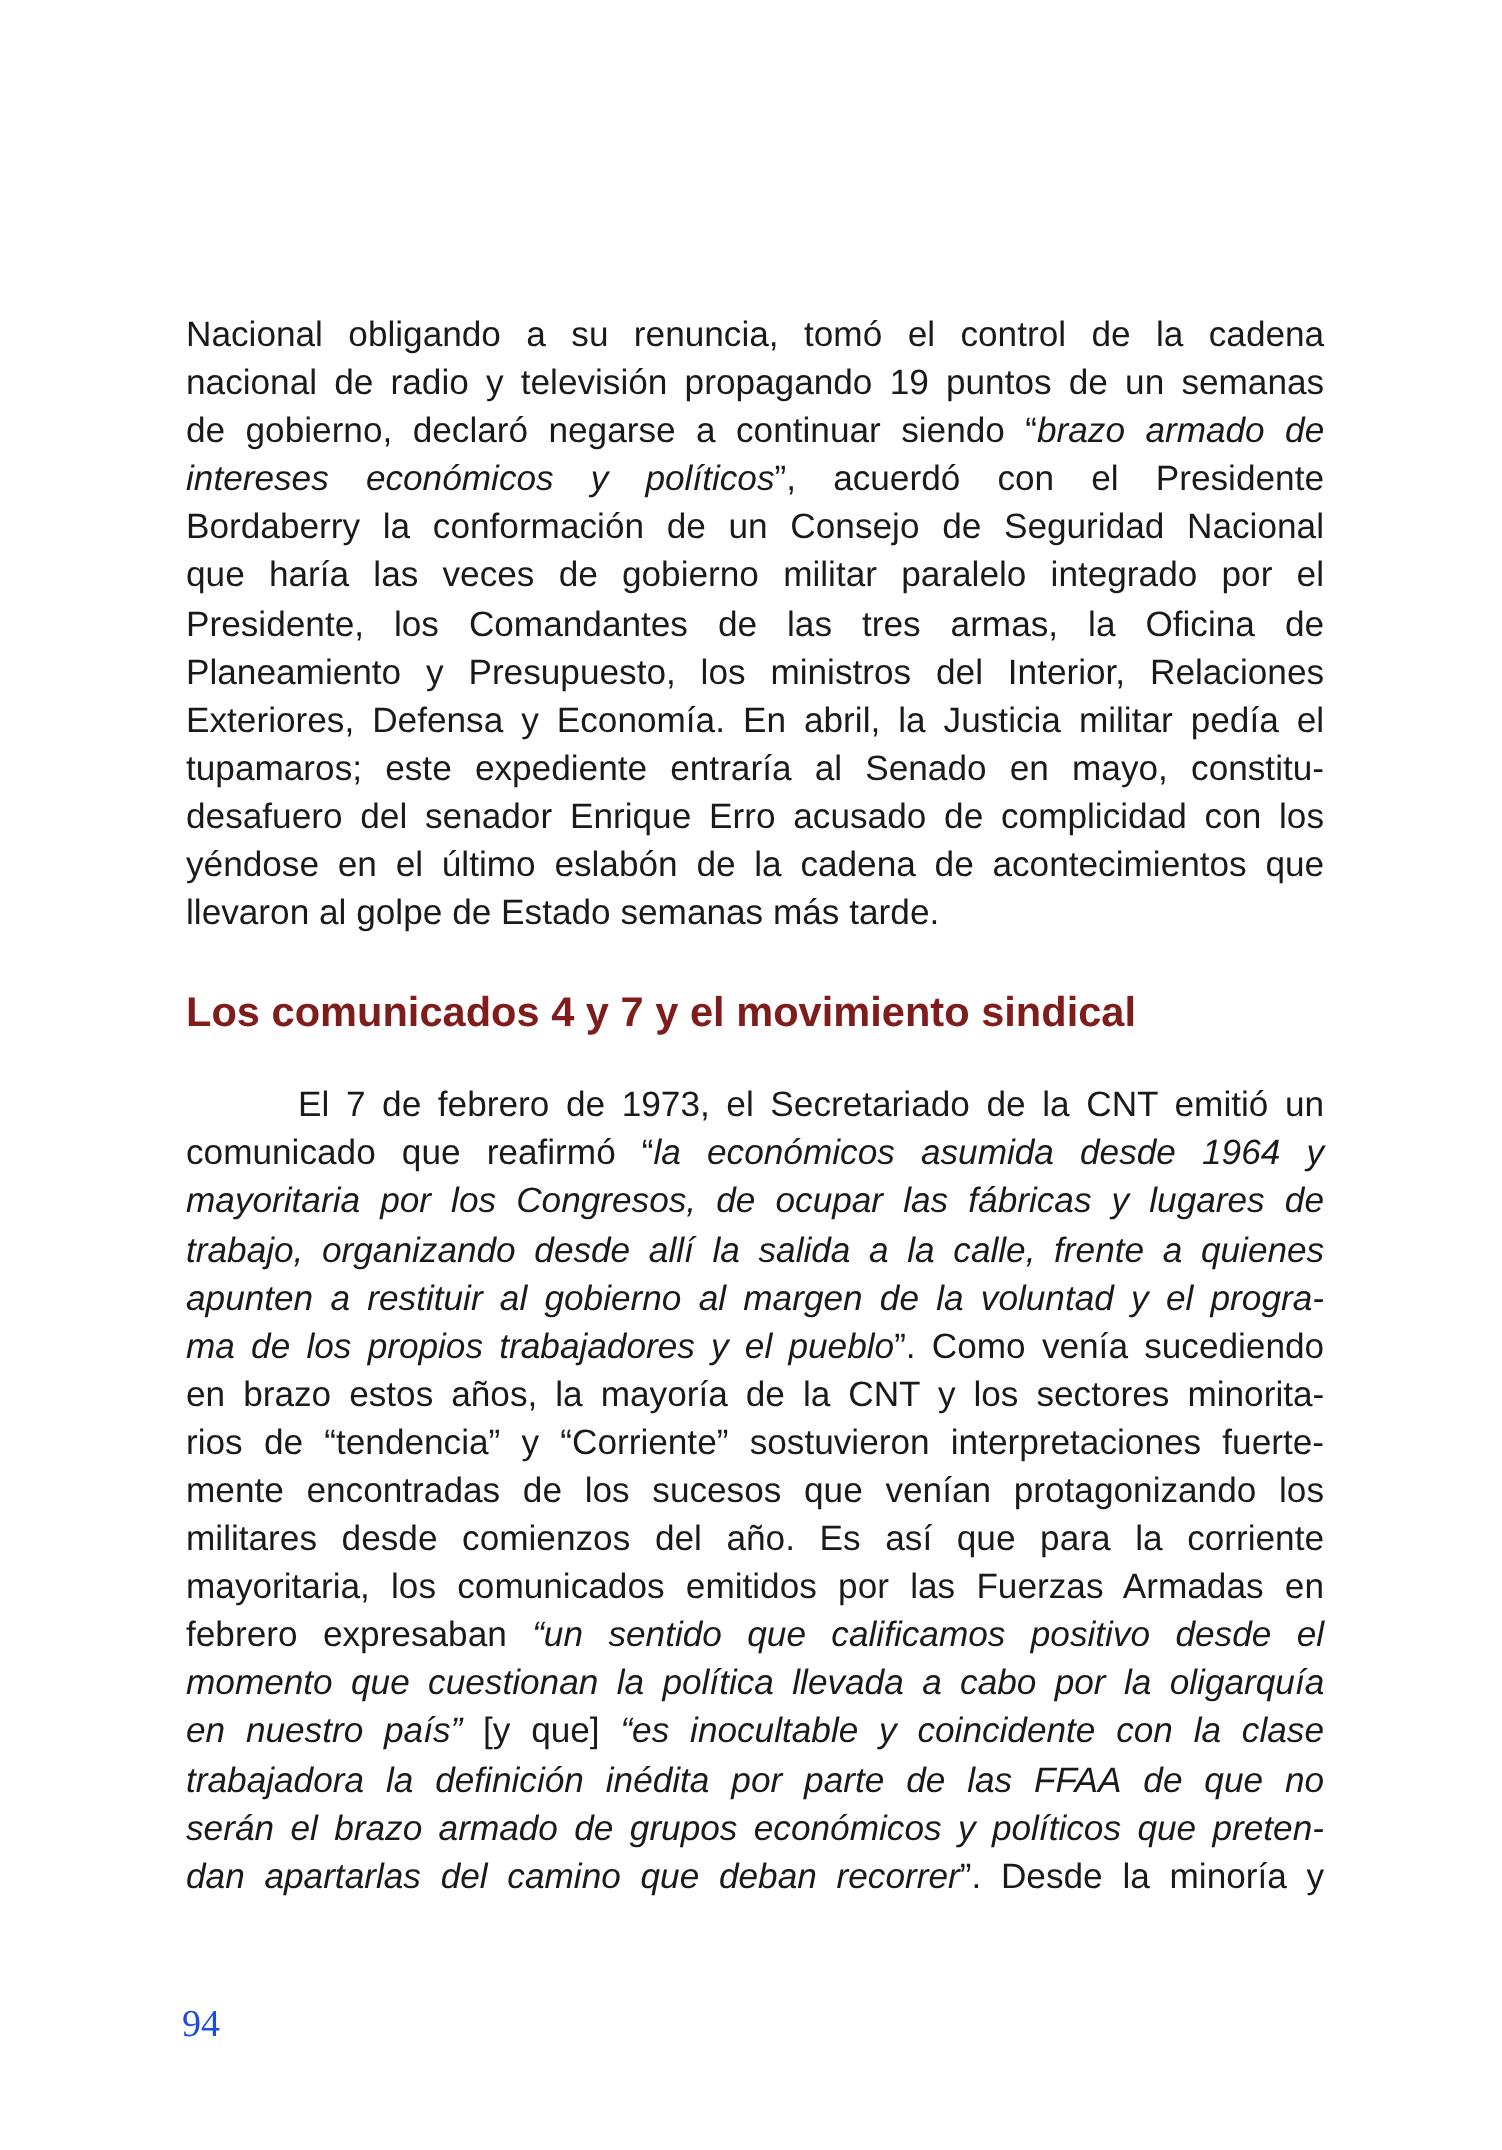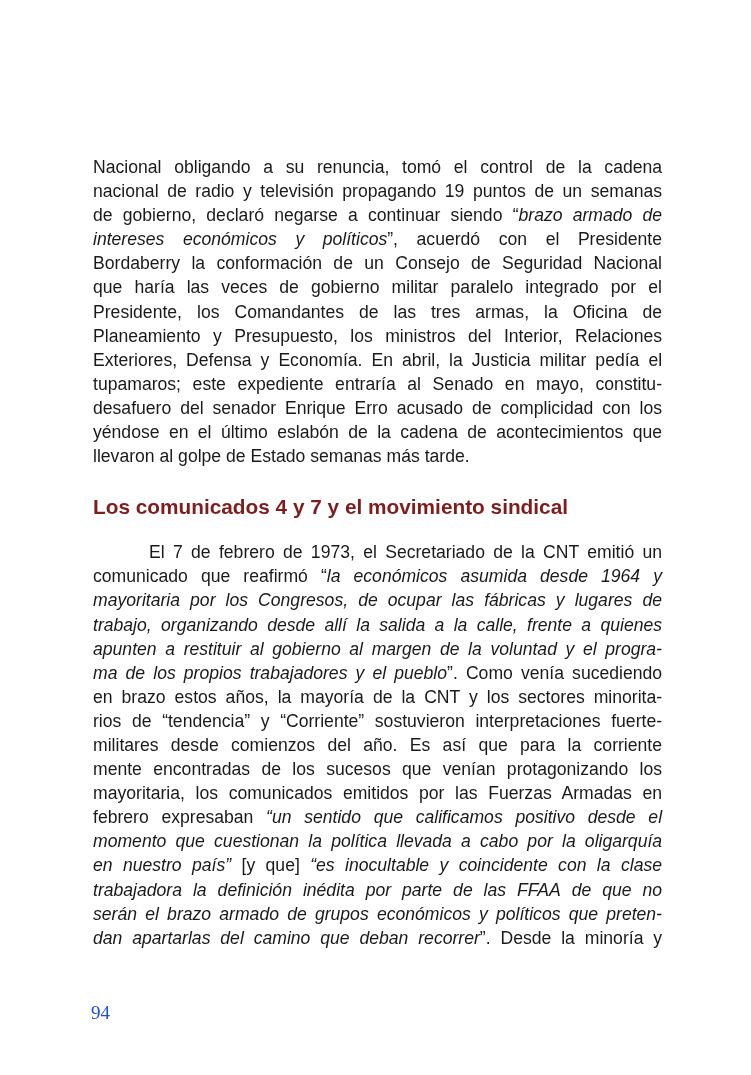--- a/index.html
+++ b/index.html
@@ -51,22 +51,22 @@
   <h2 class="heading">Los comunicados 4 y 7 y el movimiento sindical</h2>
   <div class="para2" id="para2">
       <span class="line indent"><span>El</span> <span>7</span> <span>de</span> <span>febrero</span> <span>de</span> <span>1973,</span> <span>el</span> <span>Secretariado</span> <span>de</span> <span>la</span> <span>CNT</span> <span>emitió</span> <span>un</span></span>
       <span class="line"><span>comunicado</span> <span>que</span> <span>reafirmó</span> <span>“</span><span class="i">la</span> <span class="i">económicos</span> <span class="i">asumida</span> <span class="i">desde</span> <span class="i">1964</span> <span class="i">y</span></span>
       <span class="line"><span class="i">mayoritaria</span> <span class="i">por</span> <span class="i">los</span> <span class="i">Congresos,</span> <span class="i">de</span> <span class="i">ocupar</span> <span class="i">las</span> <span class="i">fábricas</span> <span class="i">y</span> <span class="i">lugares</span> <span class="i">de</span></span>
       <span class="line"><span class="i">trabajo,</span> <span class="i">organizando</span> <span class="i">desde</span> <span class="i">allí</span> <span class="i">la</span> <span class="i">salida</span> <span class="i">a</span> <span class="i">la</span> <span class="i">calle,</span> <span class="i">frente</span> <span class="i">a</span> <span class="i">quienes</span></span>
       <span class="line"><span class="i">apunten</span> <span class="i">a</span> <span class="i">restituir</span> <span class="i">al</span> <span class="i">gobierno</span> <span class="i">al</span> <span class="i">margen</span> <span class="i">de</span> <span class="i">la</span> <span class="i">voluntad</span> <span class="i">y</span> <span class="i">el</span> <span class="i">progra-</span></span>
       <span class="line"><span class="i">ma</span> <span class="i">de</span> <span class="i">los</span> <span class="i">propios</span> <span class="i">trabajadores</span> <span class="i">y</span> <span class="i">el</span> <span class="i">pueblo</span><span>”.</span> <span>Como</span> <span>venía</span> <span>sucediendo</span></span>
       <span class="line"><span>en</span> <span>brazo</span> <span>estos</span> <span>años,</span> <span>la</span> <span>mayoría</span> <span>de</span> <span>la</span> <span>CNT</span> <span>y</span> <span>los</span> <span>sectores</span> <span>minorita-</span></span>
       <span class="line"><span>rios</span> <span>de</span> <span>“tendencia”</span> <span>y</span> <span>“Corriente”</span> <span>sostuvieron</span> <span>interpretaciones</span> <span>fuerte-</span></span>
+      <span class="line"><span>mente</span> <span>encontradas</span> <span>de</span> <span>los</span> <span>sucesos</span> <span>que</span> <span>venían</span> <span>protagonizando</span> <span>los</span></span>
       <span class="line"><span>militares</span> <span>desde</span> <span>comienzos</span> <span>del</span> <span>año.</span> <span>Es</span> <span>así</span> <span>que</span> <span>para</span> <span>la</span> <span>corriente</span></span>
-      <span class="line"><span>mente</span> <span>encontradas</span> <span>de</span> <span>los</span> <span>sucesos</span> <span>que</span> <span>venían</span> <span>protagonizando</span> <span>los</span></span>
       <span class="line"><span>mayoritaria,</span> <span>los</span> <span>comunicados</span> <span>emitidos</span> <span>por</span> <span>las</span> <span>Fuerzas</span> <span>Armadas</span> <span>en</span></span>
       <span class="line"><span>febrero</span> <span>expresaban</span> <span class="i">“un</span> <span class="i">sentido</span> <span class="i">que</span> <span class="i">calificamos</span> <span class="i">positivo</span> <span class="i">desde</span> <span class="i">el</span></span>
       <span class="line"><span class="i">momento</span> <span class="i">que</span> <span class="i">cuestionan</span> <span class="i">la</span> <span class="i">política</span> <span class="i">llevada</span> <span class="i">a</span> <span class="i">cabo</span> <span class="i">por</span> <span class="i">la</span> <span class="i">oligarquía</span></span>
       <span class="line"><span class="i">en</span> <span class="i">nuestro</span> <span class="i">país”</span> <span>[y</span> <span>que]</span> <span class="i">“es</span> <span class="i">inocultable</span> <span class="i">y</span> <span class="i">coincidente</span> <span class="i">con</span> <span class="i">la</span> <span class="i">clase</span></span>
       <span class="line"><span class="i">trabajadora</span> <span class="i">la</span> <span class="i">definición</span> <span class="i">inédita</span> <span class="i">por</span> <span class="i">parte</span> <span class="i">de</span> <span class="i">las</span> <span class="i">FFAA</span> <span class="i">de</span> <span class="i">que</span> <span class="i">no</span></span>
       <span class="line"><span class="i">serán</span> <span class="i">el</span> <span class="i">brazo</span> <span class="i">armado</span> <span class="i">de</span> <span class="i">grupos</span> <span class="i">económicos</span> <span class="i">y</span> <span class="i">políticos</span> <span class="i">que</span> <span class="i">preten-</span></span>
       <span class="line"><span class="i">dan</span> <span class="i">apartarlas</span> <span class="i">del</span> <span class="i">camino</span> <span class="i">que</span> <span class="i">deban</span> <span class="i">recorrer</span><span>”.</span> <span>Desde</span> <span>la</span> <span>minoría</span> <span>y</span></span>
     </div>
 </div>
 <div class="page-number">94</div>

